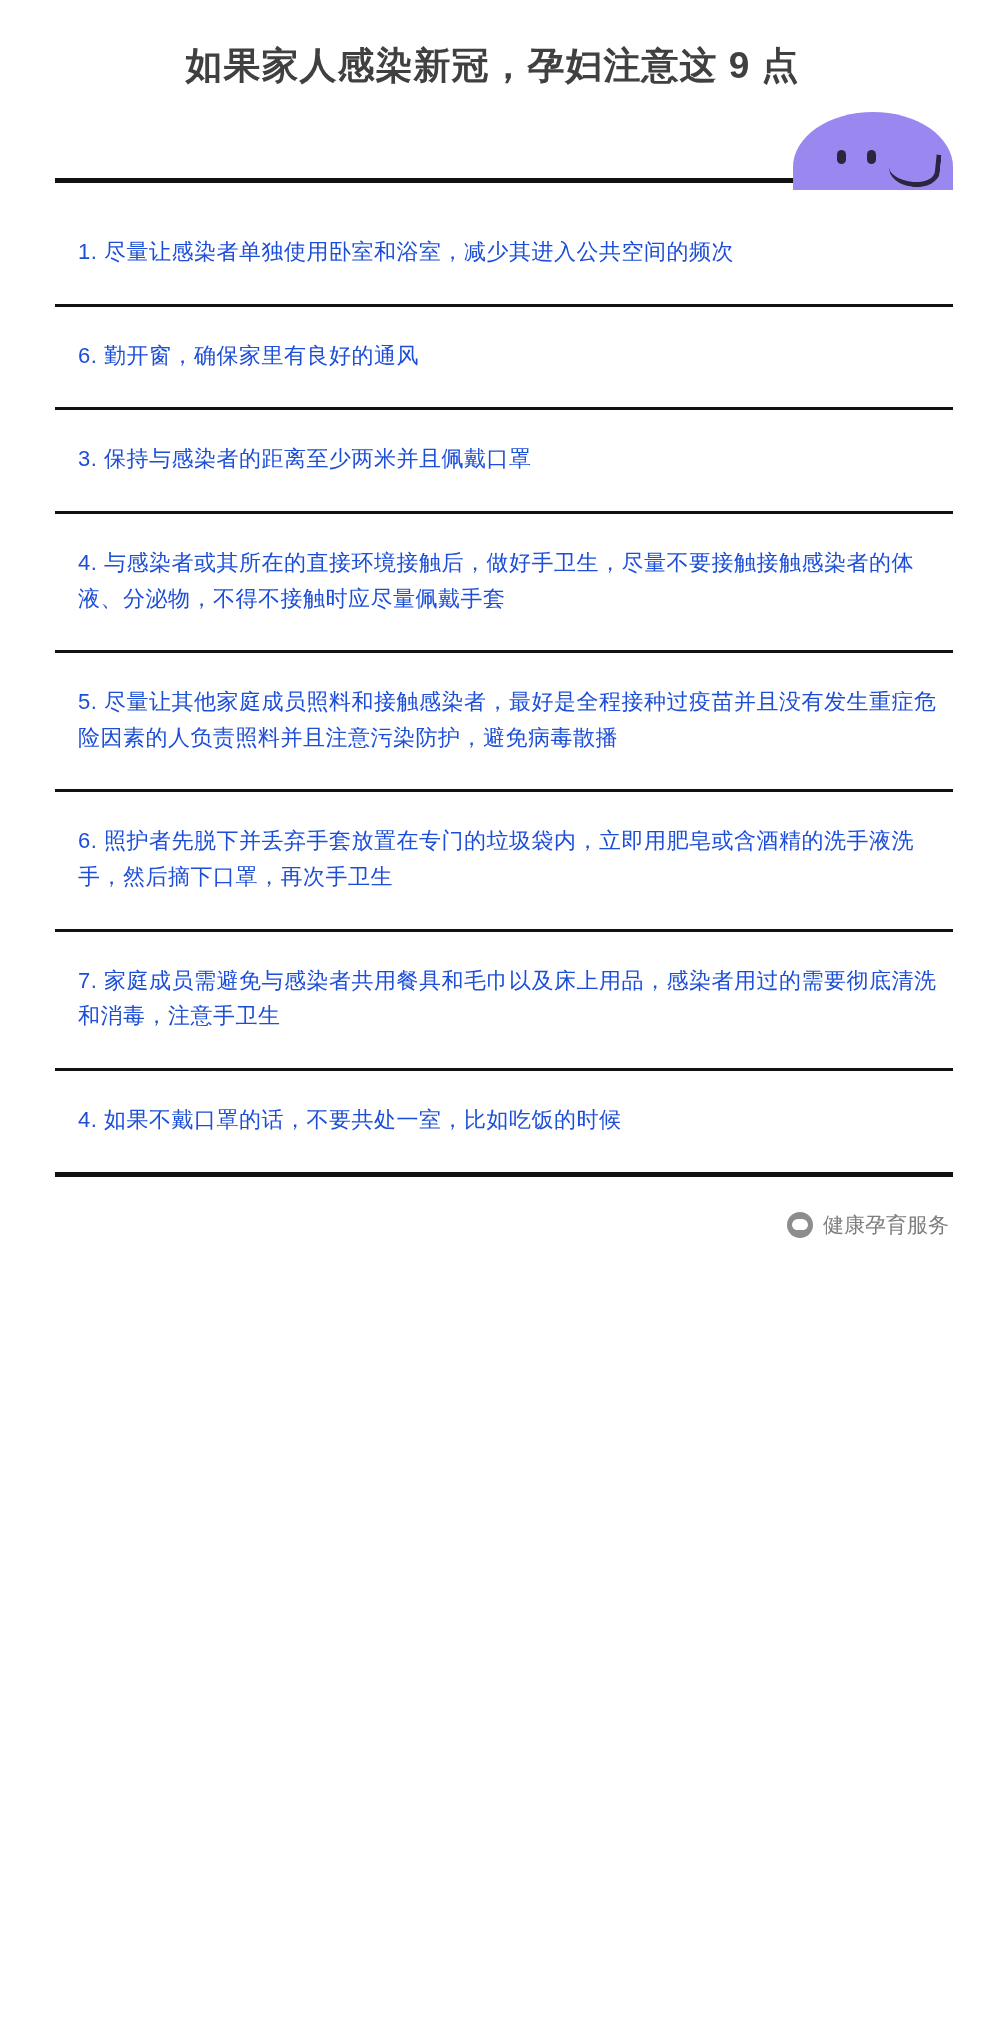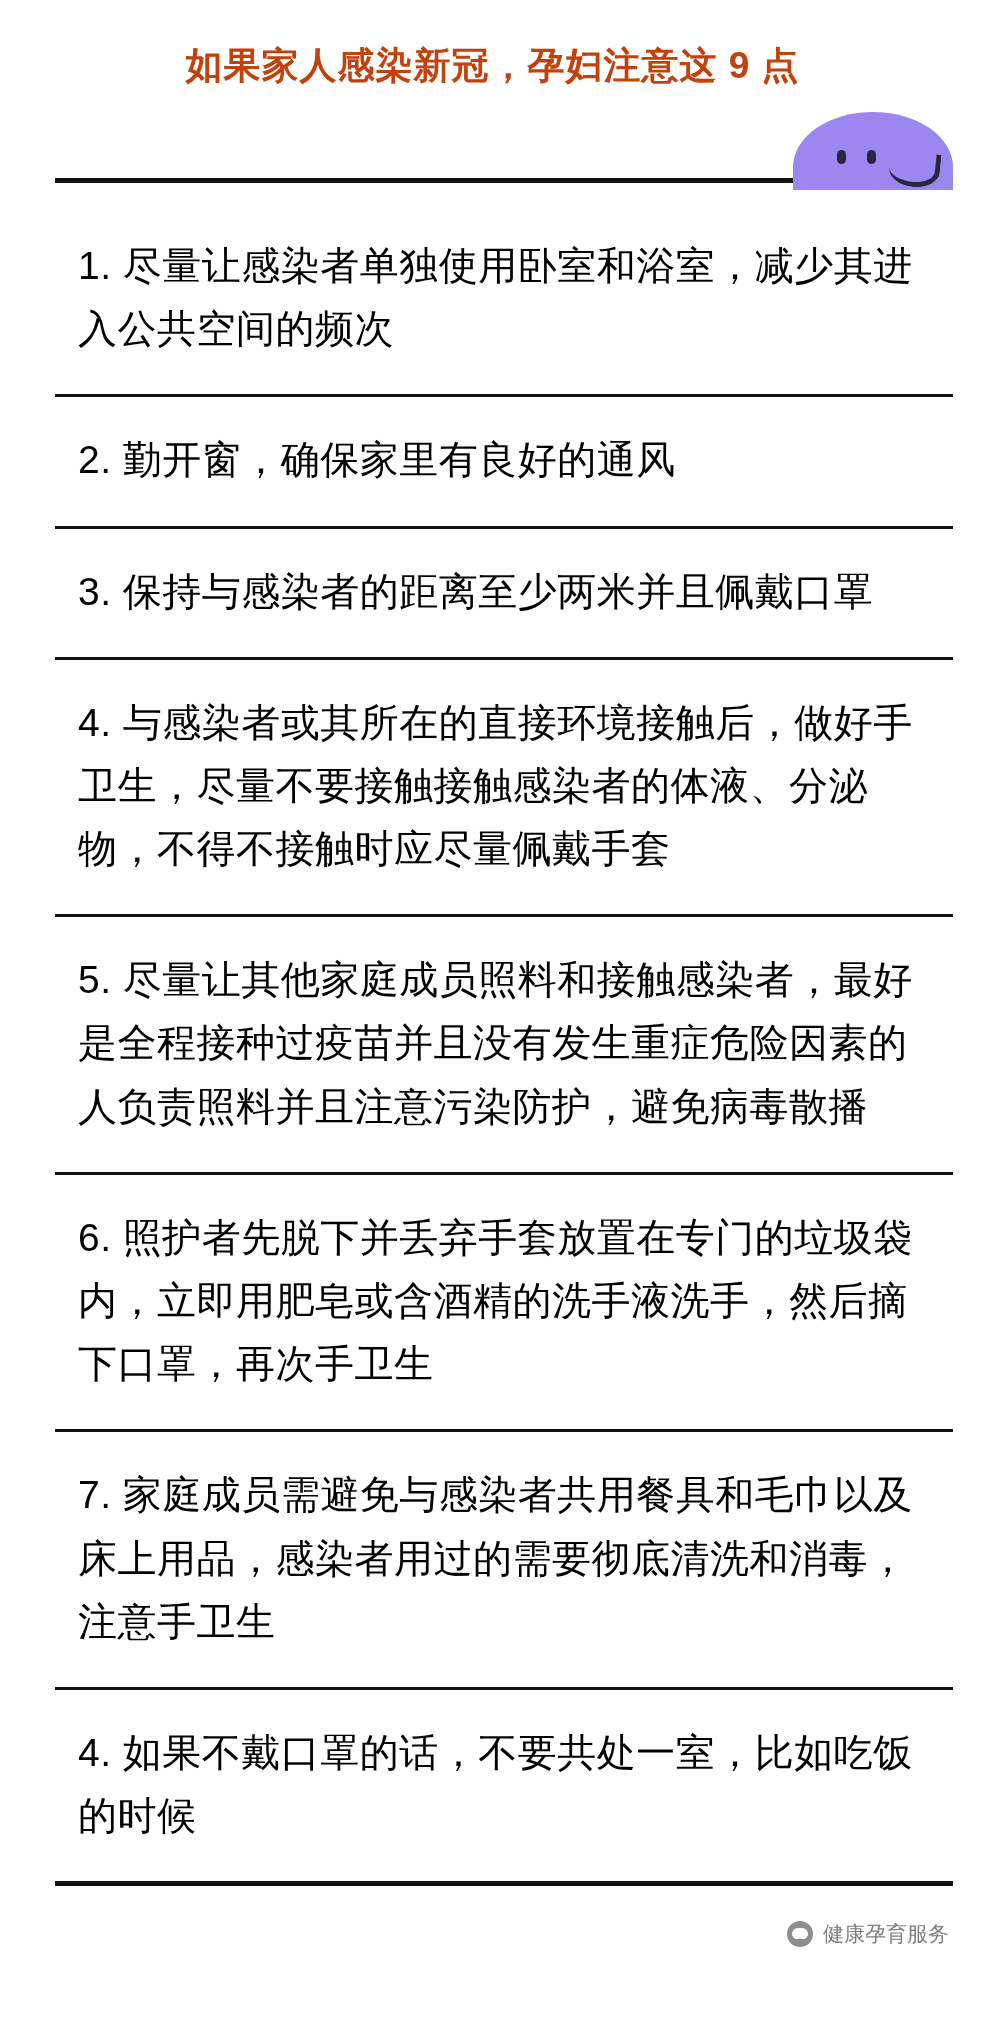--- a/index.html
+++ b/index.html
@@ -21,21 +21,21 @@
     padding: 0;
     position: relative;
     overflow: hidden;
   }
   .title {
     text-align: center;
     font-size: 37px;
     font-weight: bold;
     letter-spacing: 1px;
     padding: 42px 46px 30px 30px;
-    color: #c2410c;
+    color: #404040;
     line-height: 1.3;
   }
   .head-rule-wrap {
     position: relative;
     height: 80px;
   }
   .head-rule {
     position: absolute;
     left: 55px;
     right: 48px;
@@ -74,23 +74,23 @@
     transform: rotate(6deg);
   }
   .list {
     padding: 0;
     margin: 0;
     list-style: none;
   }
   .item {
     position: relative;
     padding: 34px 64px 34px 78px;
-    font-size: 39px;
+    font-size: 22px;
     line-height: 1.62;
-    color: #000000;
+    color: #1d4ed8;
     letter-spacing: 0.5px;
   }
   .item + .item::before,
   .item::before {
     content: "";
     position: absolute;
     left: 55px;
     right: 48px;
     top: 0;
     border-top: 3px solid #111111;
@@ -149,21 +149,21 @@
       <span class="eye right"></span>
       <span class="mouth"></span>
     </div>
   </div>
 
   <ul class="list">
     <li class="item">
       <span class="item-text">1. 尽量让感染者单独使用卧室和浴室，减少其进入公共空间的频次</span>
     </li>
     <li class="item">
-      <span class="item-text">2. 勤开窗，确保家里有良好的通风</span>
+      <span class="item-text">6. 勤开窗，确保家里有良好的通风</span>
     </li>
     <li class="item">
       <span class="item-text">3. 保持与感染者的距离至少两米并且佩戴口罩</span>
     </li>
     <li class="item">
       <span class="item-text">4. 与感染者或其所在的直接环境接触后，做好手卫生，尽量不要接触接触感染者的体液、分泌物，不得不接触时应尽量佩戴手套</span>
     </li>
     <li class="item">
       <span class="item-text">5. 尽量让其他家庭成员照料和接触感染者，最好是全程接种过疫苗并且没有发生重症危险因素的人负责照料并且注意污染防护，避免病毒散播</span>
     </li>

